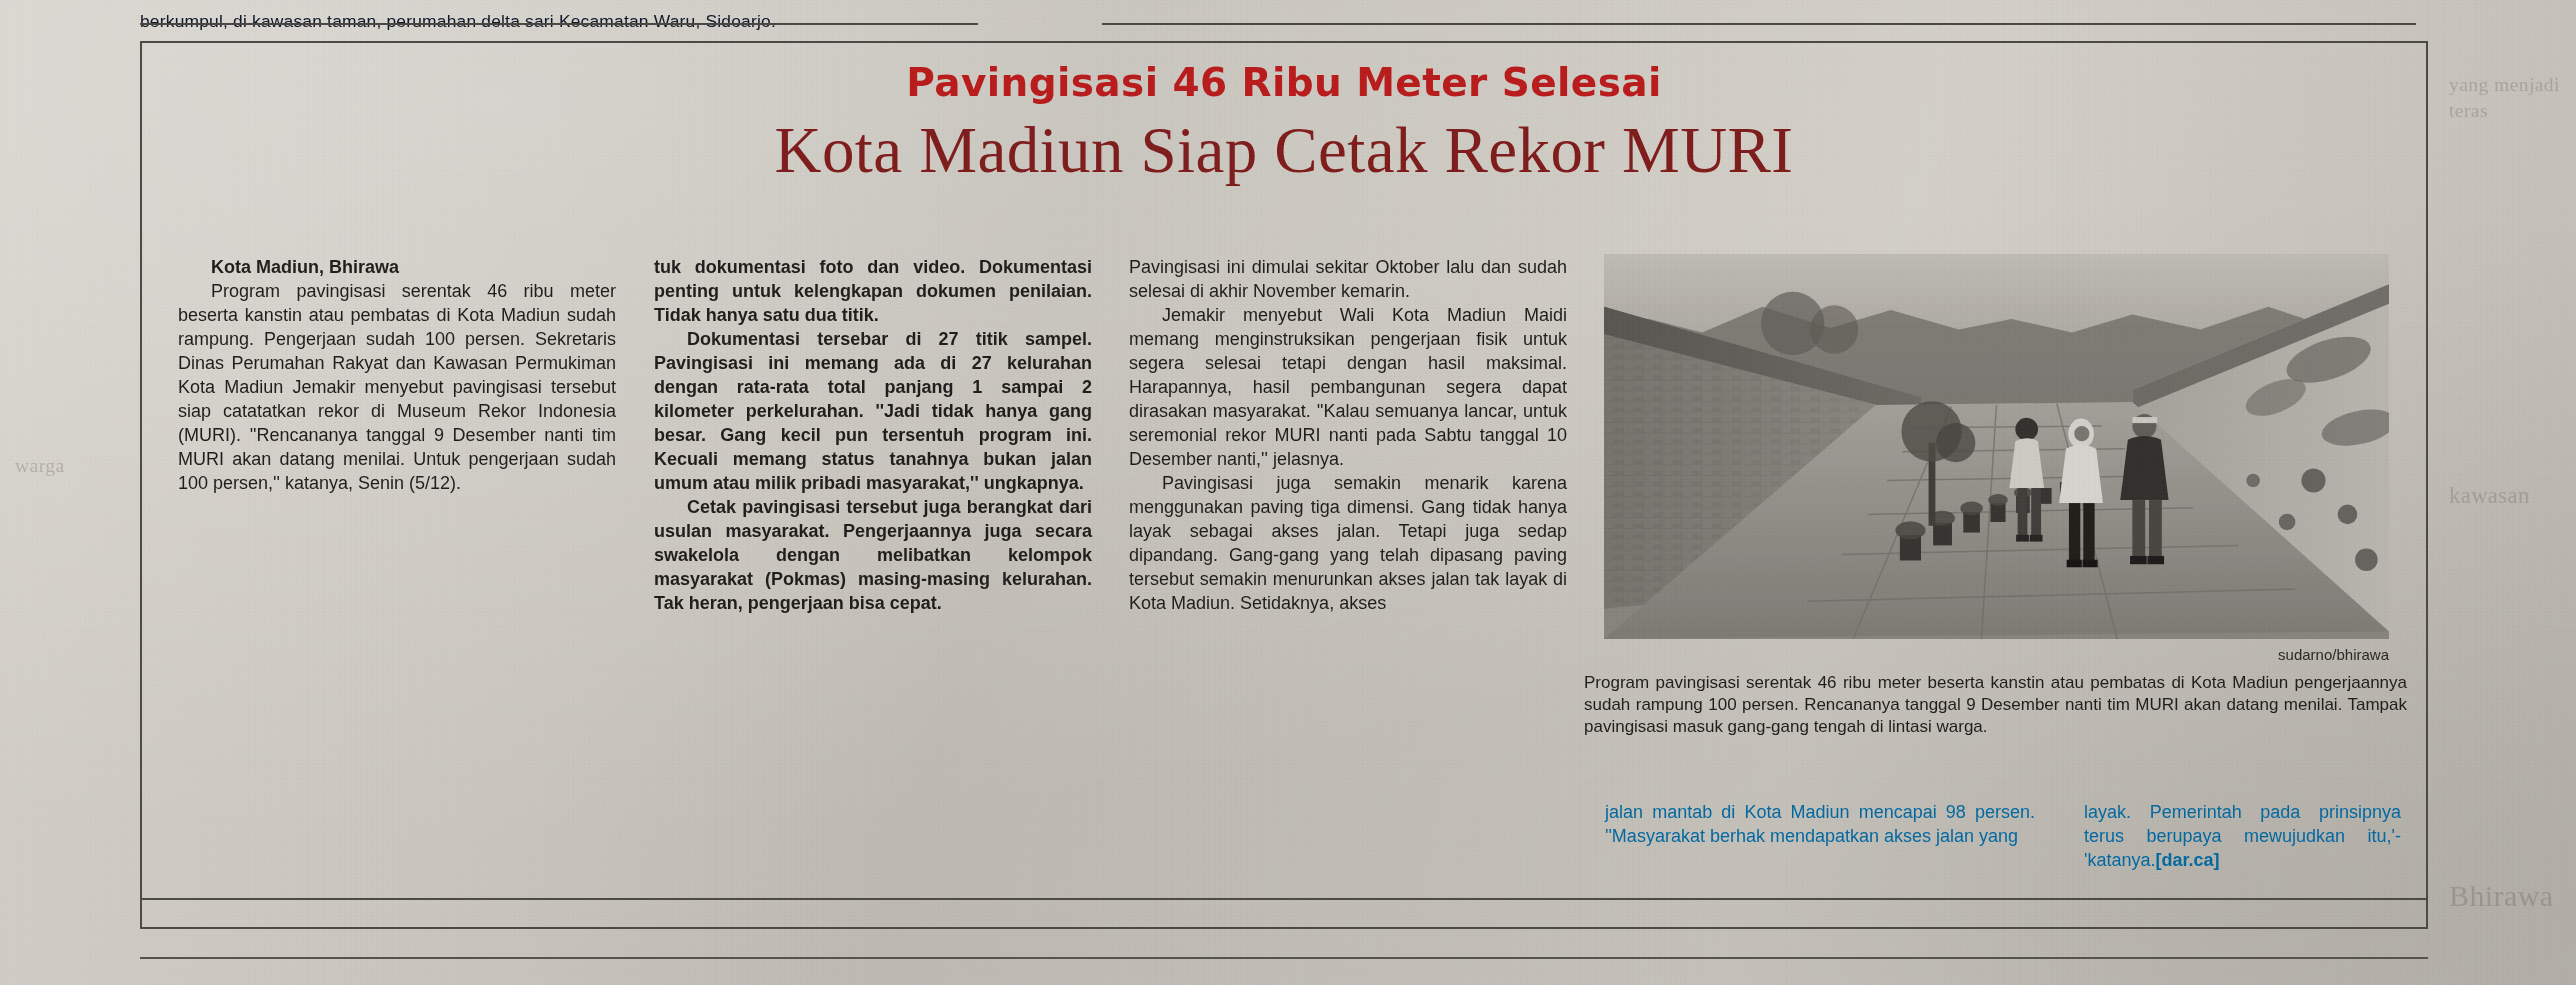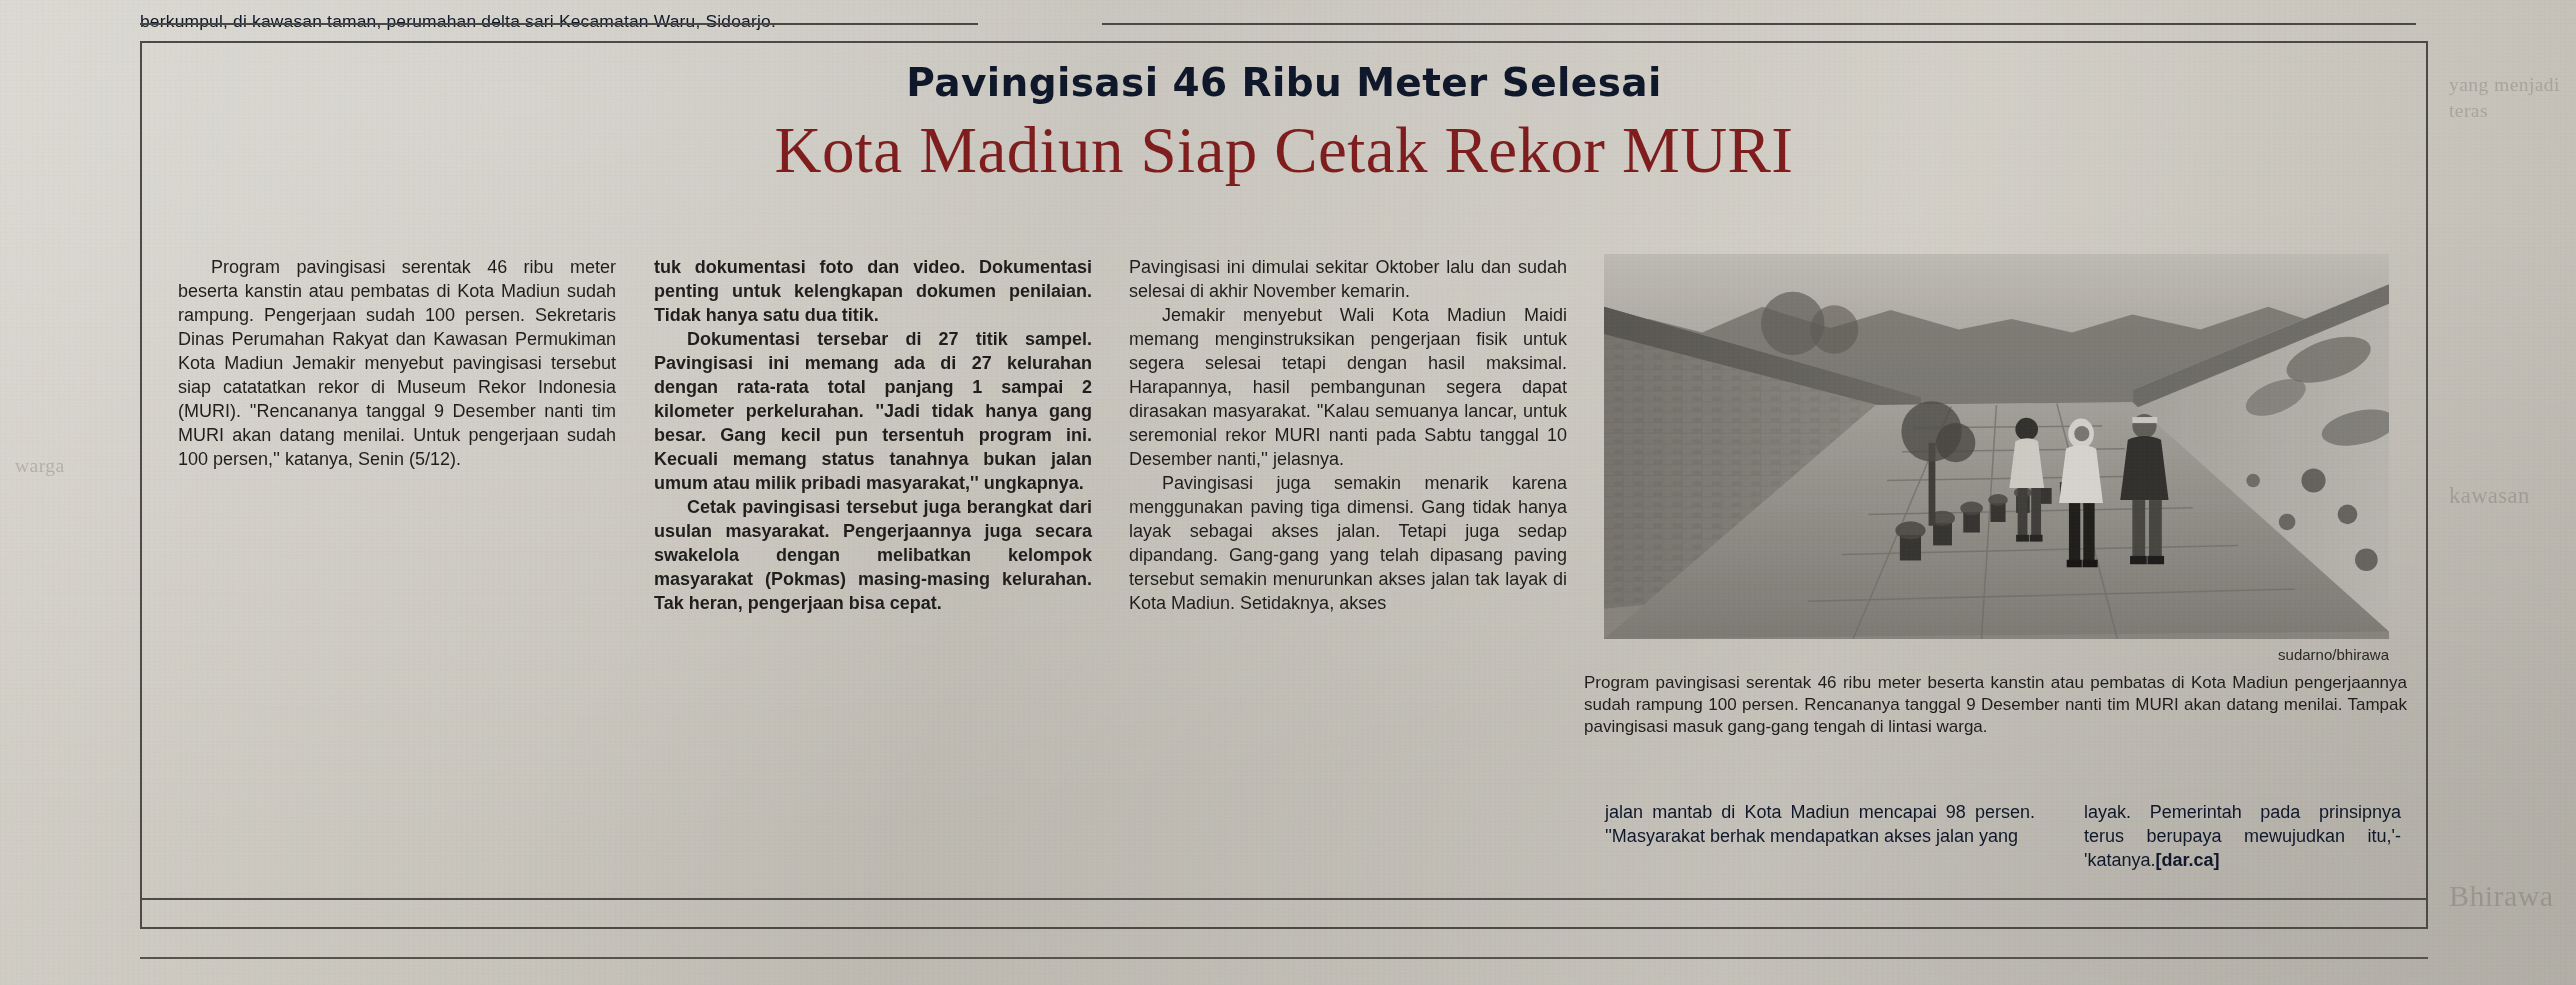--- a/index.html
+++ b/index.html
@@ -60,21 +60,21 @@
   }
 
   
   .kicker{
     position:absolute;left:140px;top:60px;width:2288px;
     text-align:center;
     font-family:"DejaVu Sans", sans-serif;
     font-weight:bold;
     font-size:39px;
     letter-spacing:0.4px;
-    color:#0f172a;
+    color:#b91c1c;
   }
   .headline{
     position:absolute;left:140px;top:113px;width:2288px;
     text-align:center;
     font-family:"Liberation Serif", serif;
     font-size:65px;
     letter-spacing:0.4px;
     color:#7f1d1d;
   }
 
@@ -108,21 +108,21 @@
     font-size:15px;color:#2a2927;
   }
   .caption{
     position:absolute;left:1584px;top:672px;width:823px;
     font-size:17px;line-height:22px;color:#1f1e1c;text-align:justify;
   }
 
   
   .botcol{
     position:absolute;
-    font-size:18px;line-height:24px;color:#0f172a;text-align:justify;
+    font-size:18px;line-height:24px;color:#0369a1;text-align:justify;
   }
   #bcol1{left:1605px;top:800px;width:430px;}
   #bcol2{left:2084px;top:800px;width:317px;}
   .botcol b{font-weight:bold;}
 
   
   .ghost{
     position:absolute;
     color:rgba(90,85,78,0.28);
     font-family:"Liberation Serif", serif;
@@ -146,20 +146,21 @@
 </div>
 
 <div class="frame"></div>
 <div class="frame-inner-rule"></div>
 <div class="bottom-rule-2"></div>
 
 <div class="kicker">Pavingisasi 46 Ribu Meter Selesai</div>
 <div class="headline">Kota Madiun Siap Cetak Rekor MURI</div>
 
 <div class="col" id="col1">
+  <p class="byline">Kota Madiun, Bhirawa</p>
   <p>Program pavingisasi serentak 46 ribu meter beserta kanstin atau pembatas di Kota Madiun sudah rampung. Pengerjaan sudah 100 persen. Sekretaris Dinas Perumahan Rakyat dan Kawasan Permukiman Kota Madiun Jemakir menyebut pavingisasi tersebut siap catatatkan rekor di Museum Rekor Indonesia (MURI). ''Rencananya tanggal 9 Desember nanti tim MURI akan datang menilai. Untuk pengerjaan sudah 100 persen,'' katanya, Senin (5/12).</p>
 </div>
 
 <div class="col" id="col2">
   <p class="noindent">tuk dokumentasi foto dan video. Dokumentasi penting untuk kelengkapan dokumen penilaian. Tidak hanya satu dua titik.</p>
   <p>Dokumentasi tersebar di 27 titik sampel. Pavingisasi ini memang ada di 27 kelurahan dengan rata-rata total panjang 1 sampai 2 kilometer perkelurahan. ''Jadi tidak hanya gang besar. Gang kecil pun tersentuh program ini. Kecuali memang status tanahnya bukan jalan umum atau milik pribadi masyarakat,'' ungkapnya.</p>
   <p>Cetak pavingisasi tersebut juga berangkat dari usulan masyarakat. Pengerjaannya juga secara swakelola dengan melibatkan kelompok masyarakat (Pokmas) masing-masing kelurahan. Tak heran, pengerjaan bisa cepat.</p>
 </div>
 
 <div class="col" id="col3">

